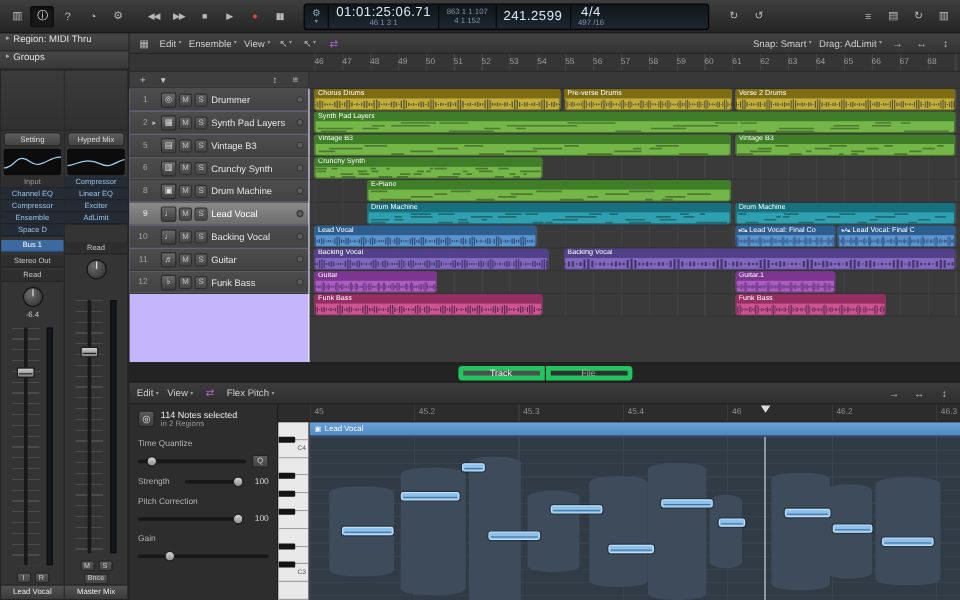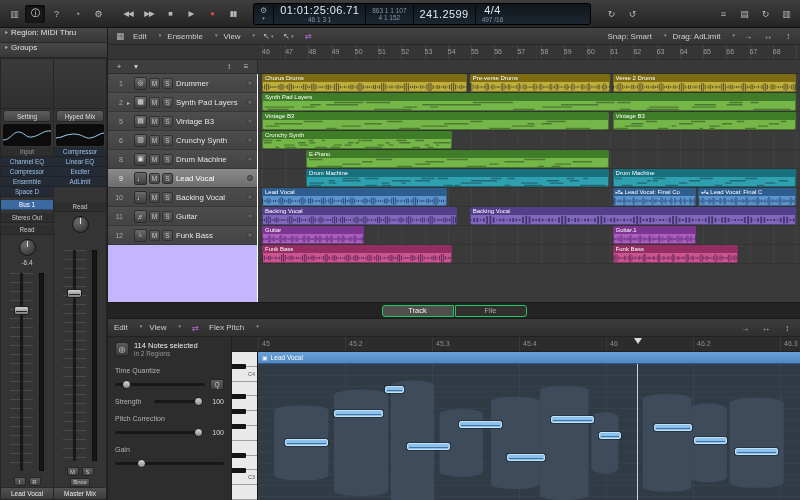--- a/index.html
+++ b/index.html
@@ -47,21 +47,21 @@
   .fcap::after{content:"";position:absolute;left:1px;right:1px;top:4px;height:1px;background:#222}
   .meter{position:absolute;right:9px;top:3px;bottom:3px;width:5px;background:#14181c;border:1px solid #0b0d0f}
   .btn-row{height:11px;flex:0 0 11px;display:flex;justify-content:center;gap:3px;align-items:center}
   .sqb{min-width:12px;height:9px;padding:0 2px;border-radius:2px;background:linear-gradient(#5e5e5e,#414141);border:1px solid #262626;color:#ccc;font-size:6px;display:flex;align-items:center;justify-content:center}
   .bnce-row{height:10px;flex:0 0 10px;display:flex;justify-content:center;align-items:center}
   .strip-name{height:12px;flex:0 0 12px;margin-top:auto;background:linear-gradient(#525252,#3b3b3b);border-top:1px solid #292929;display:flex;align-items:center;justify-content:center;color:#ececec;font-size:6.5px;white-space:nowrap;overflow:hidden}
 
   
   #arrange{position:absolute;left:108px;top:28px;width:692px;height:274px;background:#383838;display:flex;flex-direction:column}
   #arr-menubar{height:17px;flex:0 0 17px;background:linear-gradient(#424242,#343434);border-bottom:1px solid #262626;display:flex;align-items:center;padding:0 5px;gap:6px;font-size:8px;color:#cdcdcd;white-space:nowrap}
-  .menu{display:flex;gap:12px}
+  .menu{display:flex;align-items:center;gap:2px}
   .caret{font-size:5px;color:#999}
   .mini-icon{min-width:14px;height:13px;display:flex;align-items:center;justify-content:center;color:#b5b5b5;font-size:8.5px;border-radius:2px;gap:1px}
   .flex-spacer{flex:1}
   #arr-ruler{height:15px;flex:0 0 15px;position:relative;background:#353535;border-bottom:1px solid #2a2a2a}
   #ruler-scale{position:absolute;left:150px;right:0;top:0;bottom:0;overflow:hidden}
   .rnum{position:absolute;top:3px;font-size:7px;color:#9d9d9d}
   #row4{height:14px;flex:0 0 14px;display:flex;background:#3e3e3e;border-bottom:1px solid #2c2c2c}
   #tl-toolbar{width:150px;flex:0 0 150px;display:flex;align-items:center;gap:3px;padding:0 4px;border-right:1px solid #2c2c2c}
   #tl-toolbar .mini-icon{height:11px;font-size:8px;color:#c5c5c5}
   .push{margin-left:auto}
@@ -83,21 +83,21 @@
   .region{position:absolute;top:0;height:18px;border-radius:2.5px;overflow:hidden;box-shadow:inset 0 0 0 1px rgba(0,0,0,.35)}
   .rhdr{height:8px;display:flex;align-items:center;gap:2px;padding:0 3px;font-size:6px;color:#fff;white-space:nowrap;overflow:hidden}
   .take{font-size:5px;letter-spacing:-.5px;opacity:.9}
   .rname{white-space:nowrap;overflow:hidden}
   .rbody{position:absolute;left:0;right:0;top:8px;bottom:0}
   .rbody svg{width:100%;height:100%;display:block}
 
   
   #bottom{position:absolute;left:108px;top:302px;width:692px;height:198px;background:#2b2b2b;border-top:1px solid #191919;display:flex;flex-direction:column}
   #tabbar{height:16px;flex:0 0 16px;display:flex;align-items:center;justify-content:center;gap:1px;background:#232323;border-bottom:1px solid #1b1b1b}
-  .tab{min-width:72px;height:12px;display:flex;align-items:center;justify-content:center;font-size:7.5px;color:#a8a8a8;background:#303030;border:1px solid #22c55e}
+  .tab{min-width:72px;height:12px;display:flex;align-items:center;justify-content:center;font-size:7.5px;color:#a8a8a8;background:#303030;border:4px solid #22c55e}
   .tab.active{background:#4f4f4f;color:#efefef}
   .tab:first-child{border-radius:3px 0 0 3px}
   .tab:last-child{border-radius:0 3px 3px 0}
   #ed-menubar{height:18px;flex:0 0 18px;background:linear-gradient(#3c3c3c,#2f2f2f);border-bottom:1px solid #222;display:flex;align-items:center;padding:0 6px;gap:7px;font-size:8px;color:#cdcdcd}
   #ed-body{flex:1;display:flex;min-height:0}
   #ed-left{width:124px;flex:0 0 124px;background:#2d2d2d;border-right:1px solid #1e1e1e;padding:4px 7px 0;display:flex;flex-direction:column;gap:4px;overflow:hidden}
   .sel-head{display:flex;align-items:center;gap:5px;margin-bottom:3px}
   .mic{width:14px;height:14px;border-radius:3px;background:linear-gradient(#5c5c5c,#3c3c3c);border:1px solid #262626;display:flex;align-items:center;justify-content:center;font-size:8px;color:#ddd}
   .selt{font-size:7.5px;color:#ececec}
   .sels{font-size:6.5px;color:#9a9a9a}

